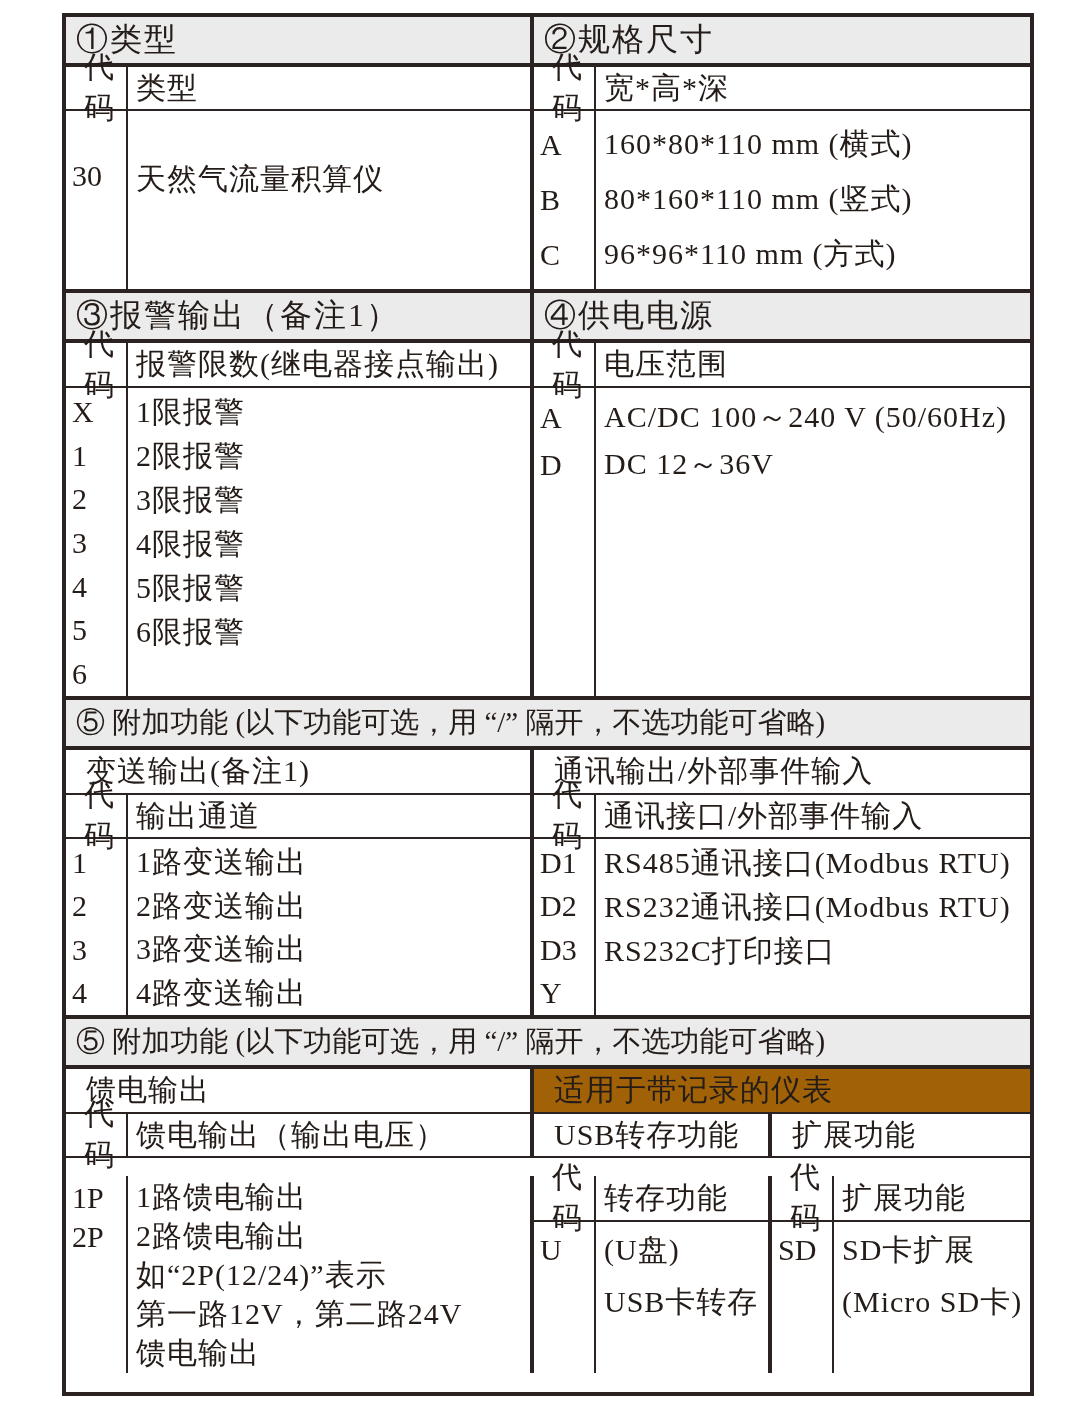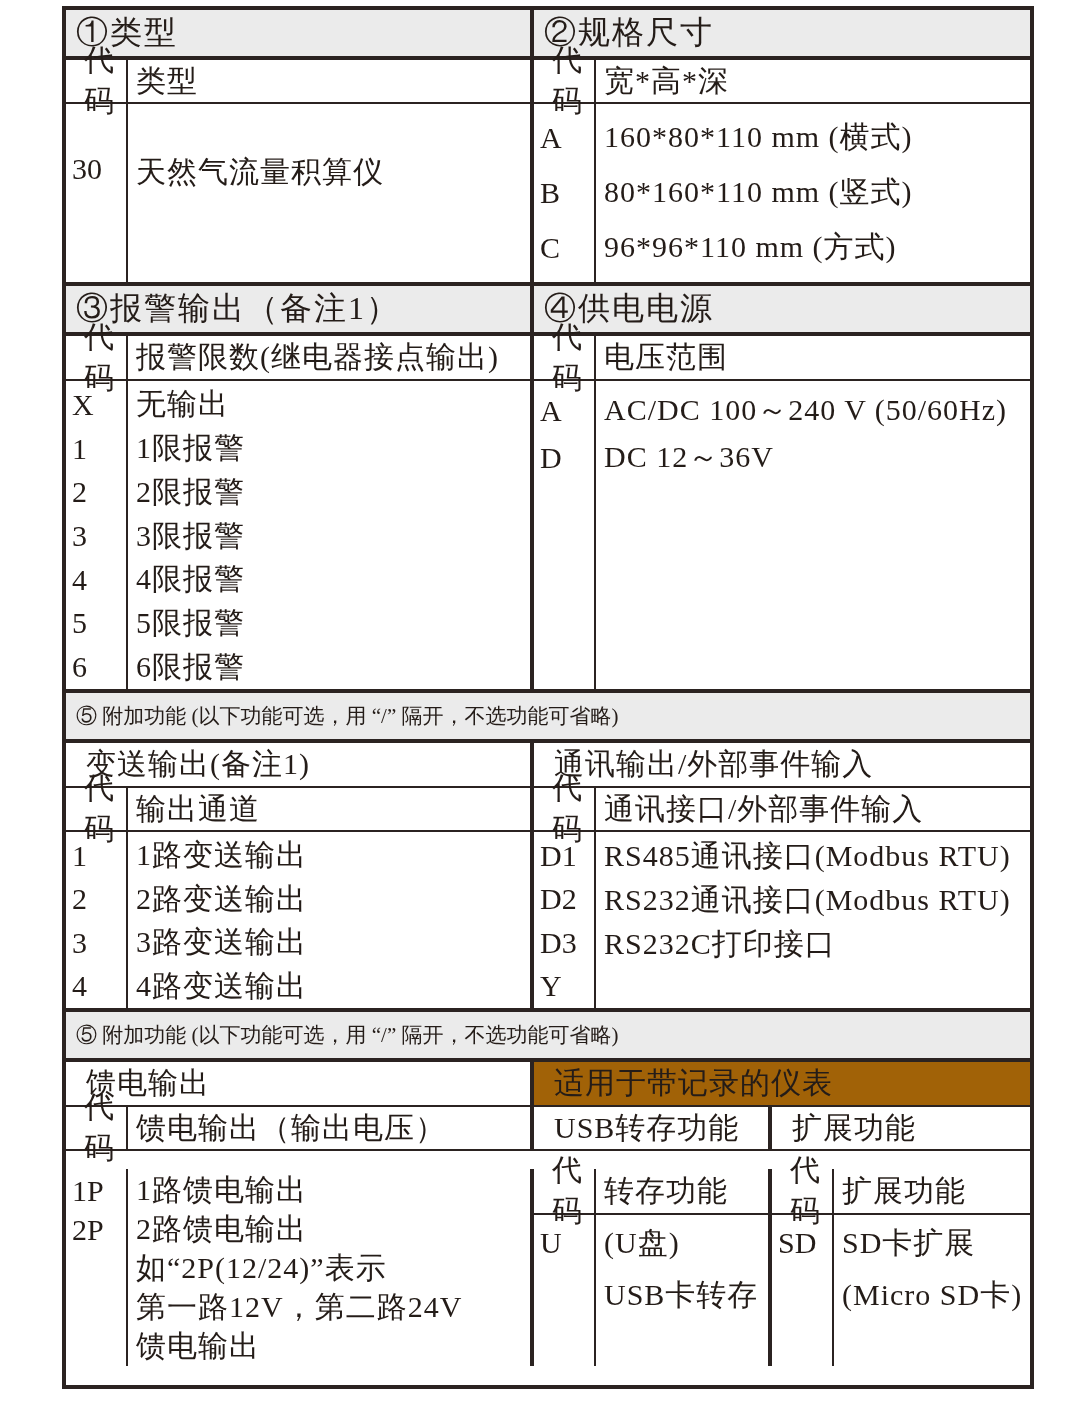--- a/index.html
+++ b/index.html
@@ -3,21 +3,21 @@
 <meta charset="utf-8">
 <style>
   * { box-sizing: border-box; margin: 0; padding: 0; }
   html,body { width:1080px; height:1412px; background:#ffffff; }
   body {
     font-family: "Liberation Serif", "DejaVu Serif", serif;
     color:#241c18;
     position:relative;
   }
   .spec-table {
-    position:absolute; left:62px; top:6px;
+    position:absolute; left:62px; top:13px;
     width:972px; height:1383px;
     border:4px solid #2b2321;
     background:#ffffff;
     overflow:hidden;
   }
   .row { display:flex; border-bottom:2px solid #2b2321; }
   .row.thick { border-bottom-width:4px; }
   .gray { background:#ebebeb; }
   .graycell { background:#a16207; }
 
@@ -27,21 +27,21 @@
   .h50 { height:50px; }
   .h45 { height:45px; }
   .h44 { height:44px; }
 
   .sec-title {
     font-size:32px; letter-spacing:2px;
     display:flex; align-items:center; padding-left:10px;
     width:100%;
   }
   .sec5-title {
-    font-size:21px; letter-spacing:0px;
+    font-size:29px; letter-spacing:0px;
     display:flex; align-items:center; padding-left:10px;
     width:100%; white-space:nowrap;
   }
   .code-col {
     width:62px; border-right:2px solid #2b2321;
     font-size:30px; padding-left:6px;
     display:flex; flex-direction:column;text-align:center;
   }
   .val-col {
     flex:1; font-size:30px; padding-left:8px;
@@ -149,21 +149,20 @@
       <div class="code-col lh44 pt2">
         <div class="cline">X</div>
         <div class="cline">1</div>
         <div class="cline">2</div>
         <div class="cline">3</div>
         <div class="cline">4</div>
         <div class="cline">5</div>
         <div class="cline">6</div>
       </div>
       <div class="val-col lh44 pt2">
-        <div class="cline">无输出</div>
         <div class="cline">1限报警</div>
         <div class="cline">2限报警</div>
         <div class="cline">3限报警</div>
         <div class="cline">4限报警</div>
         <div class="cline">5限报警</div>
         <div class="cline">6限报警</div>
       </div>
     </div>
     <div class="half-r">
       <div class="code-col lh47 pt6">

